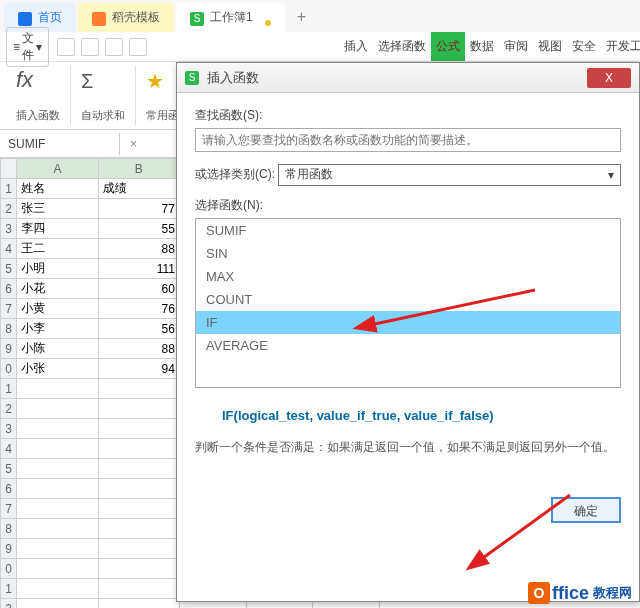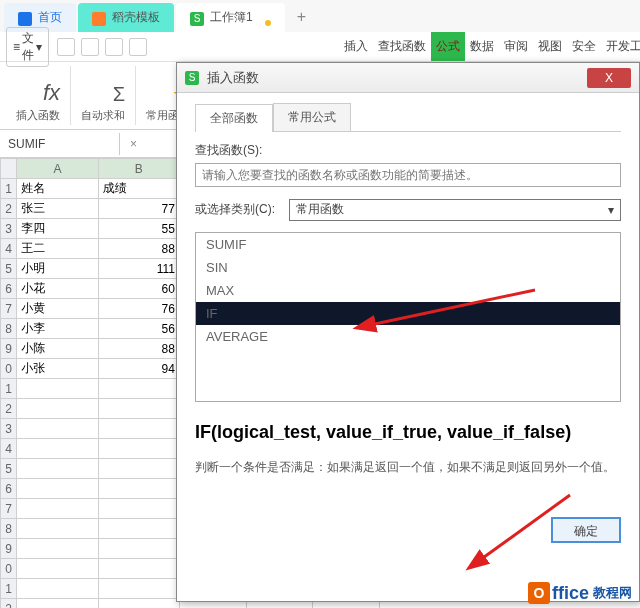--- a/index.html
+++ b/index.html
@@ -2,42 +2,42 @@
 <html><head>
   <meta charset="utf-8">
   <style>
     * { box-sizing: border-box; margin: 0; padding: 0; font-family: "Microsoft YaHei", Arial, sans-serif; }
     body { width: 640px; height: 608px; background: #fff; font-size: 12px; overflow: hidden; position: relative; }
     
     
     .top-tabs { height: 32px; background: #f7f7f7; display: flex; align-items: flex-end; padding-left: 4px; }
     .top-tab { display: flex; align-items: flex-end; padding: 6px 14px; border-radius: 4px 4px 0 0; background: #fff; margin-right: 2px; gap: 6px; font-size: 12px; color: #555; }
     .top-tab.home { background: #eaf3fb; color: #1a73e8; }
-    .top-tab.daoke { background: #5eead4; }
+    .top-tab.daoke { background: #fef9c3; }
     .top-tab.wb { background: #fff; }
     .tab-add { padding: 6px 10px; color: #888; font-size: 16px; }
     .icon-sq { width: 14px; height: 14px; border-radius: 2px; display: inline-block; }
     .ic-home { background: #1a73e8; }
     .ic-daoke { background: #ff7e2e; }
     .ic-wb { background: #2db84d; color:#fff; font-size:10px; text-align:center; line-height:14px; }
     .tab-dot { width:6px; height:6px; border-radius:50%; background:#f0c020; margin-left:6px;}
     
     
     .file-row { height: 30px; display: flex; align-items: center; padding: 0 6px; gap: 8px; border-bottom:1px solid #e0e0e0; }
     .fmenu { display:flex; align-items:center; gap:2px; color:#444; padding:2px 6px; border:1px solid #ccc; border-radius:3px; }
     .qat { display:flex; gap:6px; }
     .qat-ic { width:18px; height:18px; border:1px solid #ccc; border-radius:2px; }
     .vbar { width:1px; height:22px; background:#ccc; margin:0 6px 0 170px; }
     .menu-tabs { display:flex; gap:0; font-size:12px; color:#444; }
     .menu-tabs span { padding:6px 5px; white-space:nowrap; }
     .menu-tabs .active { background:#2db84d; color:#7f1d1d; }
     
     
     .ribbon { height: 68px; display:flex; padding:4px 6px; border-bottom:1px solid #d0d0d0; }
-    .ribbon-group { display:flex; flex-direction:column; align-items:flex-end; justify-content:flex-end; padding:2px 10px; border-right:1px solid #e0e0e0; font-size:11px; color:#555; gap:2px; }
+    .ribbon-group { display:flex; flex-direction:column; align-items:flex-start; justify-content:flex-end; padding:2px 10px; border-right:1px solid #e0e0e0; font-size:11px; color:#555; gap:15px; }
     .rico { font-size:22px; font-style:italic; color:#555; }
     .ribbon-right { flex:1; }
     
     
     .fx-row { height: 28px; display:flex; align-items:center; border-bottom:1px solid #d0d0d0; }
     .namebox { width:120px; padding:4px 8px; border-right:1px solid #ccc; color:#444; font-size:12px; }
     .fx-x { padding:0 10px; color:#888; }
     .fx-bar { flex:1; }
     
     
@@ -57,27 +57,27 @@
     
     .dialog { position:absolute; top:62px; left:176px; width:464px; height:540px; background:#fff; border:1px solid #888; box-shadow:2px 2px 8px rgba(0,0,0,.3); }
     .dlg-title { height:30px; background:linear-gradient(#f8f8f8,#ececec); border-bottom:1px solid #ccc; display:flex; align-items:center; padding:0 8px; gap:8px; font-size:13px; color:#444; }
     .dlg-close { margin-left:auto; width:44px; height:20px; background:#c84444; color:#fff; text-align:center; border-radius:2px; line-height:20px; font-size:12px; }
     .dlg-body { padding:10px 18px 12px; }
     .dlg-tabs { display:flex; border-bottom:1px solid #ccc; margin-bottom:10px; }
     .dlg-tab { padding:5px 14px; border:1px solid #ccc; border-bottom:none; background:#f4f4f4; color:#555; font-size:12px; }
     .dlg-tab.active { background:#fff; position:relative; top:1px; }
     .dlg-label { color:#444; margin:4px 0; }
     .dlg-input { width:100%; height:24px; border:1px solid #aaa; padding:2px 6px; color:#999; font-size:12px; }
-    .row-cat { display:flex; align-items:center; gap:14px; margin:10px 0; }
+    .row-cat { display:flex; align-items:center; gap:3px; margin:10px 0; }
     .dlg-select { flex:1; height:22px; border:1px solid #777; background:#fff; padding:0 6px; font-size:12px; color:#444; display:flex; align-items:center; justify-content:space-between; }
     .fn-list { border:1px solid #aaa; height:170px; overflow:hidden; }
     .fn-item { padding:4px 10px; color:#666; font-size:13px; }
-    .fn-item.sel { background:#0f172a; }
+    .fn-item.sel { background:#7dd3fc; }
     .fn-desc { margin-top:20px; }
-    .fn-sig { font-weight:bold; font-size:18px; color:#000000; margin-bottom:14px; }
+    .fn-sig { font-weight:bold; font-size:13px; color:#0369a1; margin-bottom:14px;margin-left:27px; }
     .fn-text { font-size:12px; color:#555; line-height:1.7; }
     .dlg-btns { display:flex; justify-content:flex-end; gap:10px; margin-top:40px; }
     .dlg-btn { width:70px; height:26px; border:1px solid #888; background:#f4f4f4; font-size:12px; color:#444; text-align:center; line-height:24px; }
     .dlg-btn.ok { border:2px solid #4a90d9; background:#eaf2fb; }
     
     
     .arrow { position:absolute; pointer-events:none; }
     .arrow svg { overflow:visible; }
     
     
@@ -113,21 +113,21 @@
   </div>
   <div class="qat">
     <div class="qat-ic"></div>
     <div class="qat-ic"></div>
     <div class="qat-ic"></div>
     <div class="qat-ic"></div>
   </div>
   <div class="vbar"></div>
   <div class="menu-tabs">
     <span>插入</span>
-    <span>查找函数</span>
+    <span>选择函数</span>
     <span class="active">公式</span>
     <span>数据</span>
     <span>审阅</span>
     <span>视图</span>
     <span>安全</span>
     <span>开发工具</span>
 
   </div>
 
 </div>
@@ -347,37 +347,35 @@
   </table>
 </div>
 
 <div class="dialog">
   <div class="dlg-title">
     <span class="icon-sq ic-wb">S</span>
     <span>插入函数</span>
     <div class="dlg-close">X</div>
   </div>
   <div class="dlg-body">
-    <div class="dlg-tabs">
-      <div class="dlg-tab active">全部函数</div>
-      <div class="dlg-tab">常用公式</div>
-    </div>
     <div class="dlg-label">查找函数(S):</div>
     <input class="dlg-input" placeholder="请输入您要查找的函数名称或函数功能的简要描述。" style="">
     <div class="row-cat">
       <span class="dlg-label">或选择类别(C):</span>
       <div class="dlg-select">
         <span>常用函数</span>
         <span>▾</span>
       </div>
     </div>
+    <div class="dlg-label">选择函数(N):</div>
     <div class="fn-list" id="fn-list">
         <div class="fn-item">SUMIF</div>
         <div class="fn-item">SIN</div>
         <div class="fn-item">MAX</div>
+        <div class="fn-item">COUNT</div>
         <div class="fn-item sel">IF</div>
         <div class="fn-item">AVERAGE</div>
       </div>
     <div class="fn-desc">
       <div class="fn-sig">IF(logical_test, value_if_true, value_if_false)</div>
       <div class="fn-text">判断一个条件是否满足：如果满足返回一个值，如果不满足则返回另外一个值。</div>
     </div>
     <div class="dlg-btns">
       <div class="dlg-btn ok">确定</div>
     </div>

